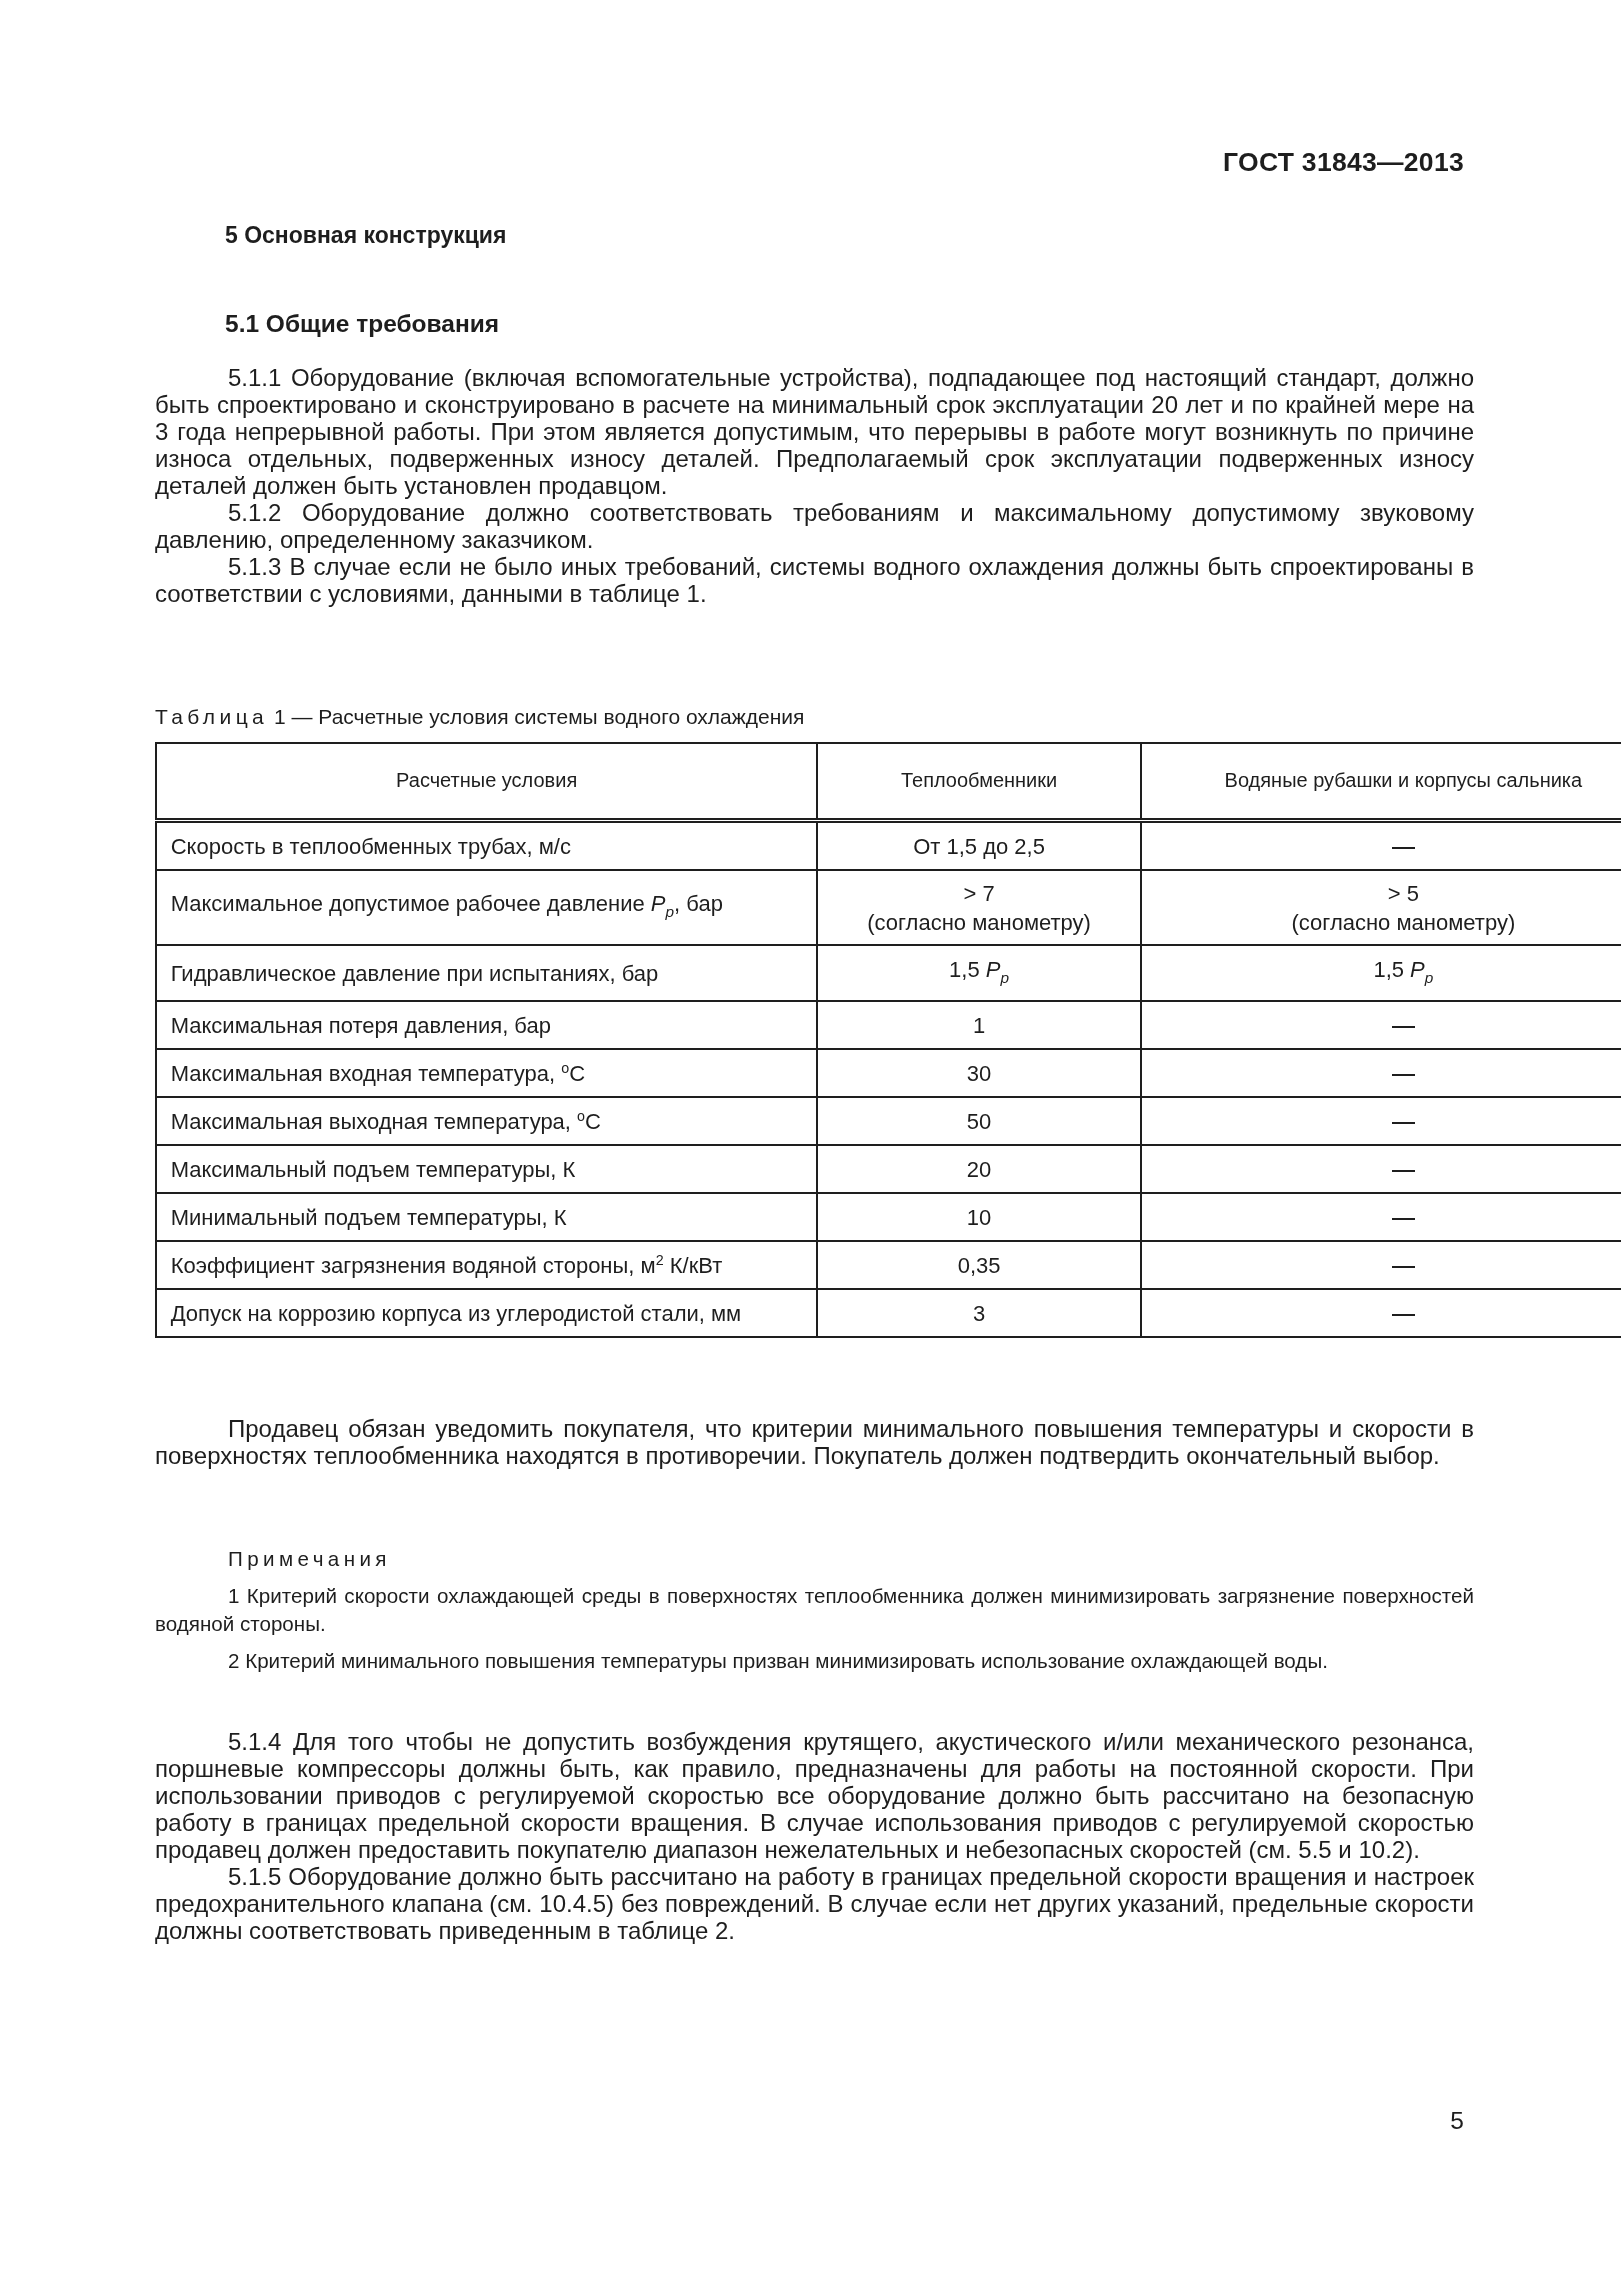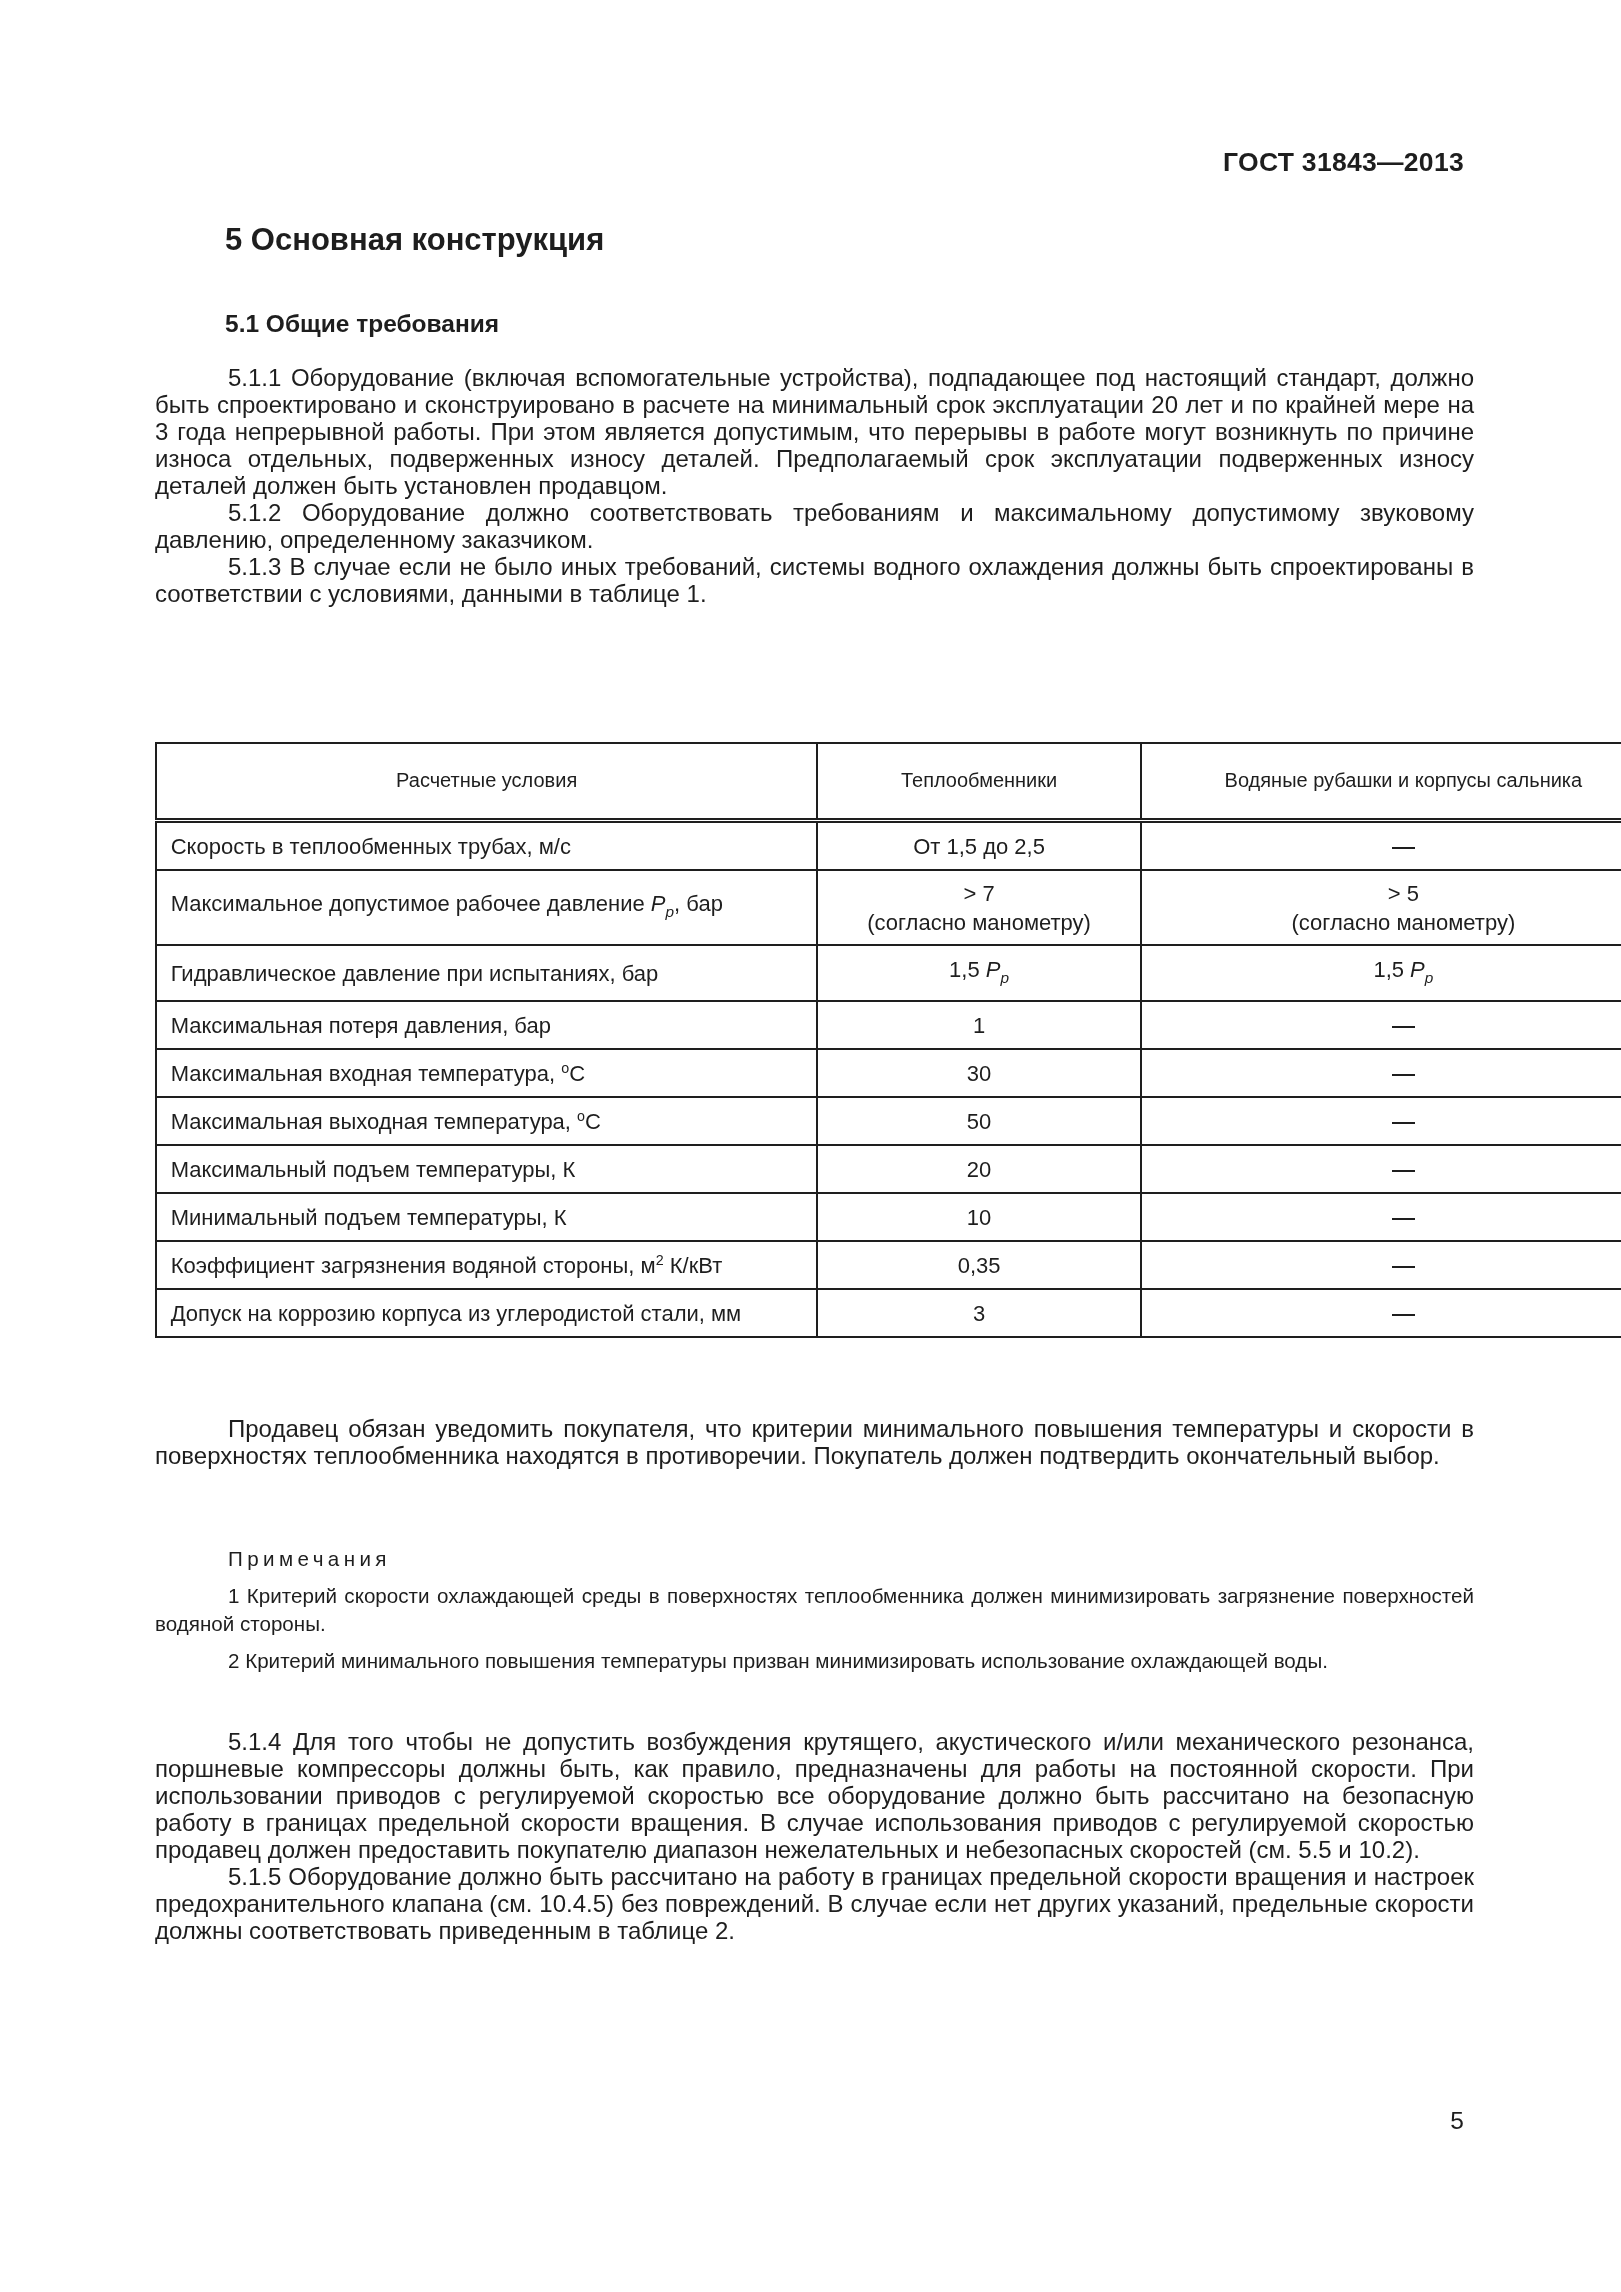--- a/index.html
+++ b/index.html
@@ -9,21 +9,21 @@
     color: #1e1e1e;
   }
   .page { position: absolute; left: 0; top: 0; width: 1621px; height: 2293px; }
 
   .running-head {
     position: absolute; right: 157px; top: 147px;
     font-weight: bold; font-size: 26.5px; letter-spacing: 0.3px;
   }
   .h1 {
     position: absolute; left: 225px; top: 222px;
-    font-weight: bold; font-size: 31px;
+    font-weight: bold; font-size: 23px;
   }
   .h2 {
     position: absolute; left: 225px; top: 310px;
     font-weight: bold; font-size: 24.5px;
   }
 
   .body-block {
     position: absolute; left: 155px; width: 1319px;
     font-size: 24px; line-height: 27px; text-align: justify;
   }
@@ -81,20 +81,23 @@
 
   <div class="h1">5 Основная конструкция</div>
   <div class="h2">5.1 Общие требования</div>
 
   <div class="body-block" style="top:364px;">
     <p>5.1.1 Оборудование (включая вспомогательные устройства), подпадающее под настоящий стандарт, должно быть спроектировано и сконструировано в расчете на минимальный срок эксплуатации 20 лет и по крайней мере на 3 года непрерывной работы. При этом является допустимым, что перерывы в работе могут возникнуть по причине износа отдельных, подверженных износу деталей. Предполагаемый срок эксплуатации подверженных износу деталей должен быть установлен продавцом.</p>
     <p>5.1.2 Оборудование должно соответствовать требованиям и максимальному допустимому звуковому давлению, определенному заказчиком.</p>
     <p>5.1.3 В случае если не было иных требований, системы водного охлаждения должны быть спроектированы в соответствии с условиями, данными в таблице 1.</p>
   </div>
 
+  <div class="table-caption">
+    <span class="spaced">Таблица</span><span> 1 — </span><span>Расчетные условия системы водного охлаждения</span>
+  </div>
 
   <table class="spec">
     <thead>
       <tr>
         <th class="c1">Расчетные условия</th>
         <th class="c2">Теплообменники</th>
         <th class="c3">Водяные рубашки и корпусы сальника</th>
       </tr>
     </thead>
     <tbody>

